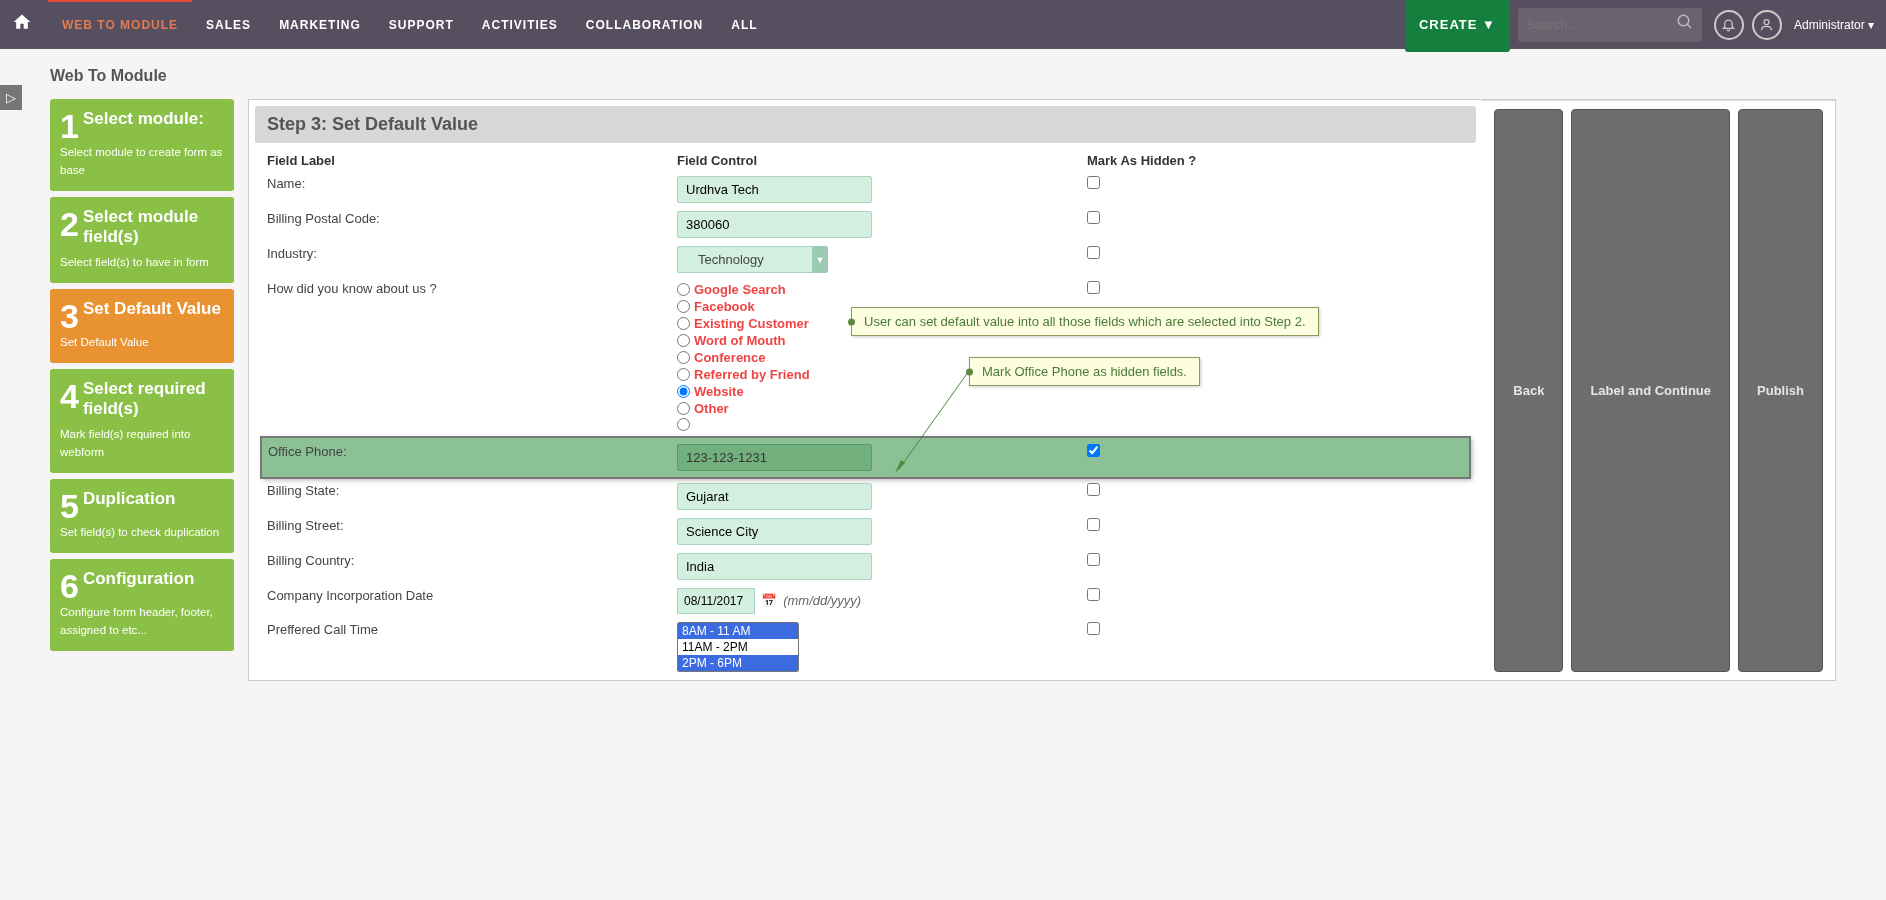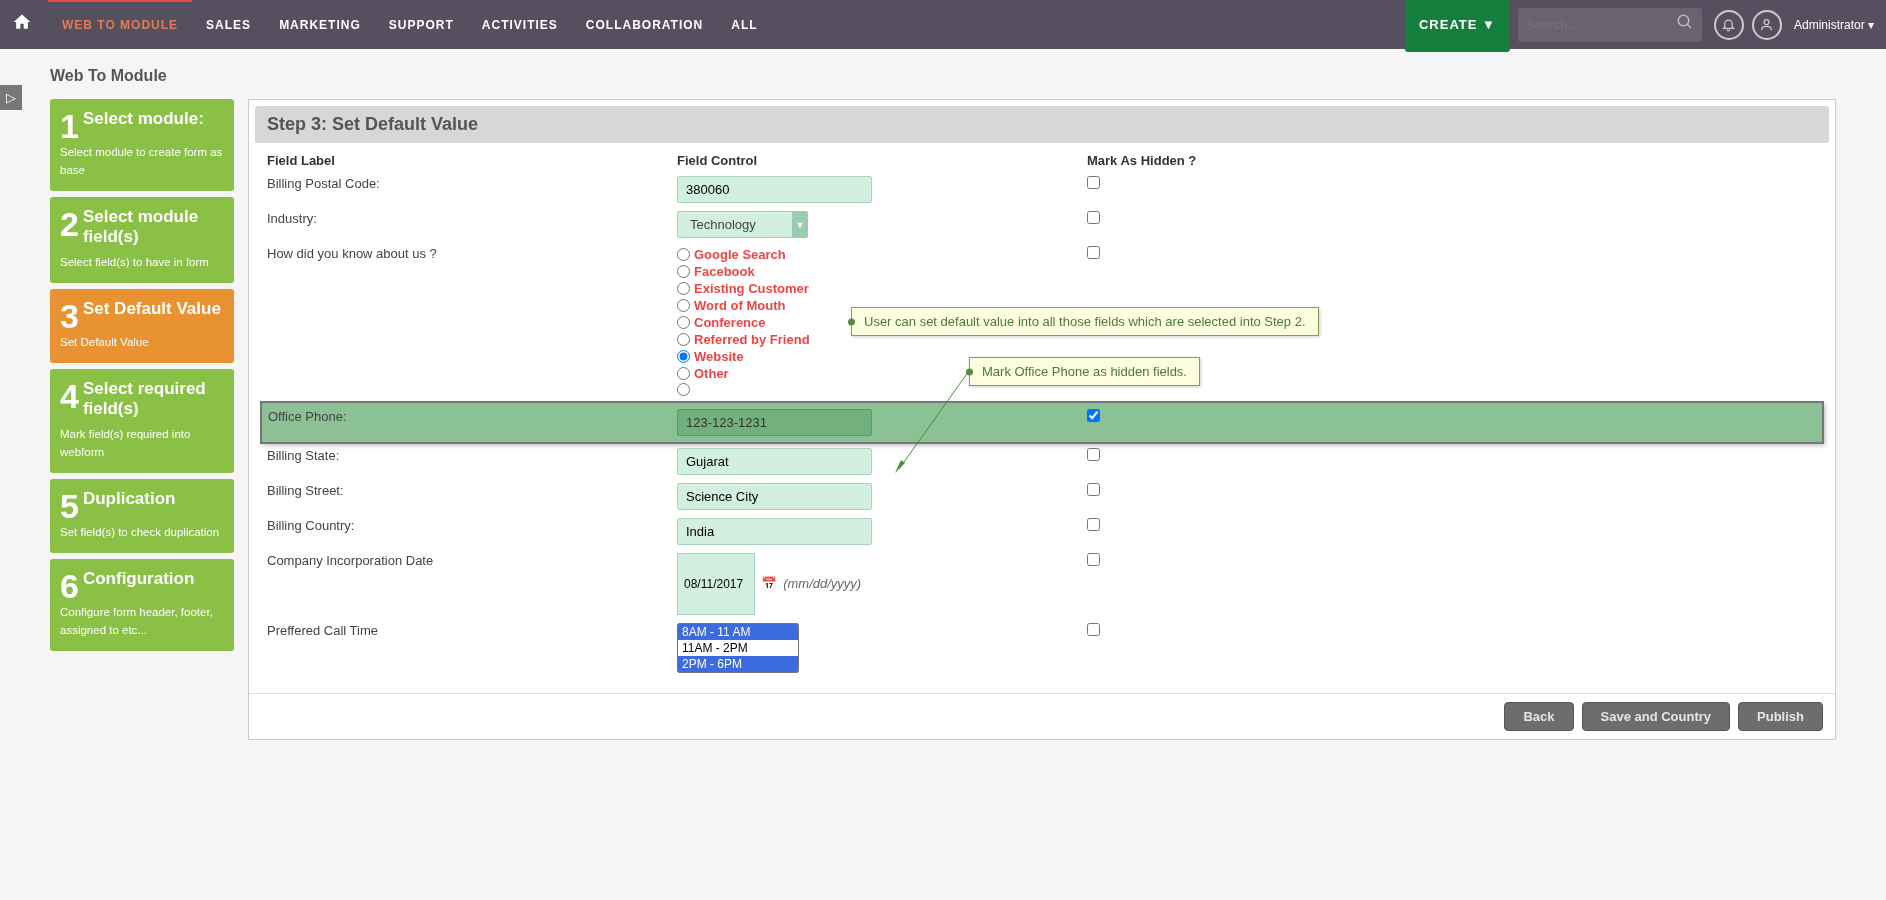--- a/index.html
+++ b/index.html
@@ -113,21 +113,21 @@
   line-height: 34px;
   margin-right: 4px;
 }
 .step .title { font-size: 17px; font-weight: 700; line-height: 20px; }
 .step .desc { font-size: 11.5px; margin-top: 6px; line-height: 18px; clear: both; }
 .main {
   flex: 1;
   background: #fff;
   border: 1px solid #ccc;
   display: flex;
-  flex-direction: column;
+  flex-direction: row;
 }
 .main-scroll {
   flex: 1;
   overflow-y: scroll;
   height: 580px;
   padding-bottom: 10px;
 }
 .step-header {
   background: #d7d7d7;
   color: #555;
@@ -152,23 +152,23 @@
   border-radius: 2px;
 }
 .select-wrap {
   display: inline-flex;
   align-items: stretch;
 }
 .select-txt {
   background: #d3efe0;
   border: 1px solid #a8d5bc;
   border-right: none;
-  padding: 5px 12px;
-  font-size: 13px;
-  width: 115px;
+  padding: 5px 20px;
+  font-size: 13px;
+  width: 135px;
   border-radius: 2px 0 0 2px;
 }
 .select-arrow {
   background: #9bcbb0;
   border: 1px solid #9bcbb0;
   width: 16px;
   display: flex; align-items: center; justify-content: center;
   color: #fff; font-size: 9px;
   border-radius: 0 2px 2px 0;
   cursor: pointer;
@@ -205,21 +205,21 @@
   width: 7px; height: 7px; background: #5a8a3f; border-radius: 50%;
 }
 .arrow-line {
   position: absolute;
   pointer-events: none;
   z-index: 9;
 }
 .date-input {
   background: #d3efe0;
   border: 1px solid #a8d5bc;
-  padding: 23px 6px;
+  padding: 5px 6px;
   font-size: 12px; width: 78px;
 }
 .date-fmt { font-style: italic; color: #666; margin-left: 6px; }
 .cal-icon { font-size: 13px; margin-left: 6px; cursor: pointer; }
 .multi-select {
   font-size: 12px;
   width: 122px;
 }
 .multi-select option { padding: 1px 4px; }
 .multi-select option.sel { background: #3b6bdf; color: #fff; }
@@ -326,20 +326,25 @@
       <table class="tbl">
         <thead>
             <tr id="thead-row">
               <th>Field Label</th>
               <th>Field Control</th>
               <th>Mark As Hidden ?</th>
             </tr>
           </thead>
         <tbody id="tbody-holder">
             <tr>
+              <td class="label">Name:</td>
+              <td class="control"><input class="input-txt" value="Urdhva Tech" style=""></td>
+              <td class="hidden-col"><input type="checkbox" class="chk" style=""></td>
+            </tr>
+            <tr>
               <td class="label">Billing Postal Code:</td>
               <td class="control"><input class="input-txt" value="380060" style=""></td>
               <td class="hidden-col"><input type="checkbox" class="chk" style=""></td>
             </tr>
             <tr>
               <td class="label">Industry:</td>
               <td class="control"><div class="select-wrap">
                   <div class="select-txt">Technology</div>
                   <div class="select-arrow">▼</div>
                 </div></td>
@@ -427,17 +432,17 @@
       <div class="callout" style="top:207px; left:602px;">User can set default value into all those fields which are selected into Step 2.</div>
       <div class="callout" style="top:257px; left:720px;">Mark Office Phone as hidden fields.</div>
       <svg class="arrow-line" style="top:265px; left:644px; width:80px; height:110px;">
         <line x1="78" y1="3" x2="6" y2="104" stroke="#4b8a3f" stroke-width="1"></line>
         <polygon points="2,108 12,98 8,95" fill="#4b8a3f"></polygon>
       </svg>
 
     </div>
     <div class="btnbar">
       <button class="btn">Back</button>
-      <button class="btn">Save and Country</button>
+      <button class="btn">Label and Continue</button>
       <button class="btn">Publish</button>
     </div>
   </div>
 </div>
 
 </body></html>

